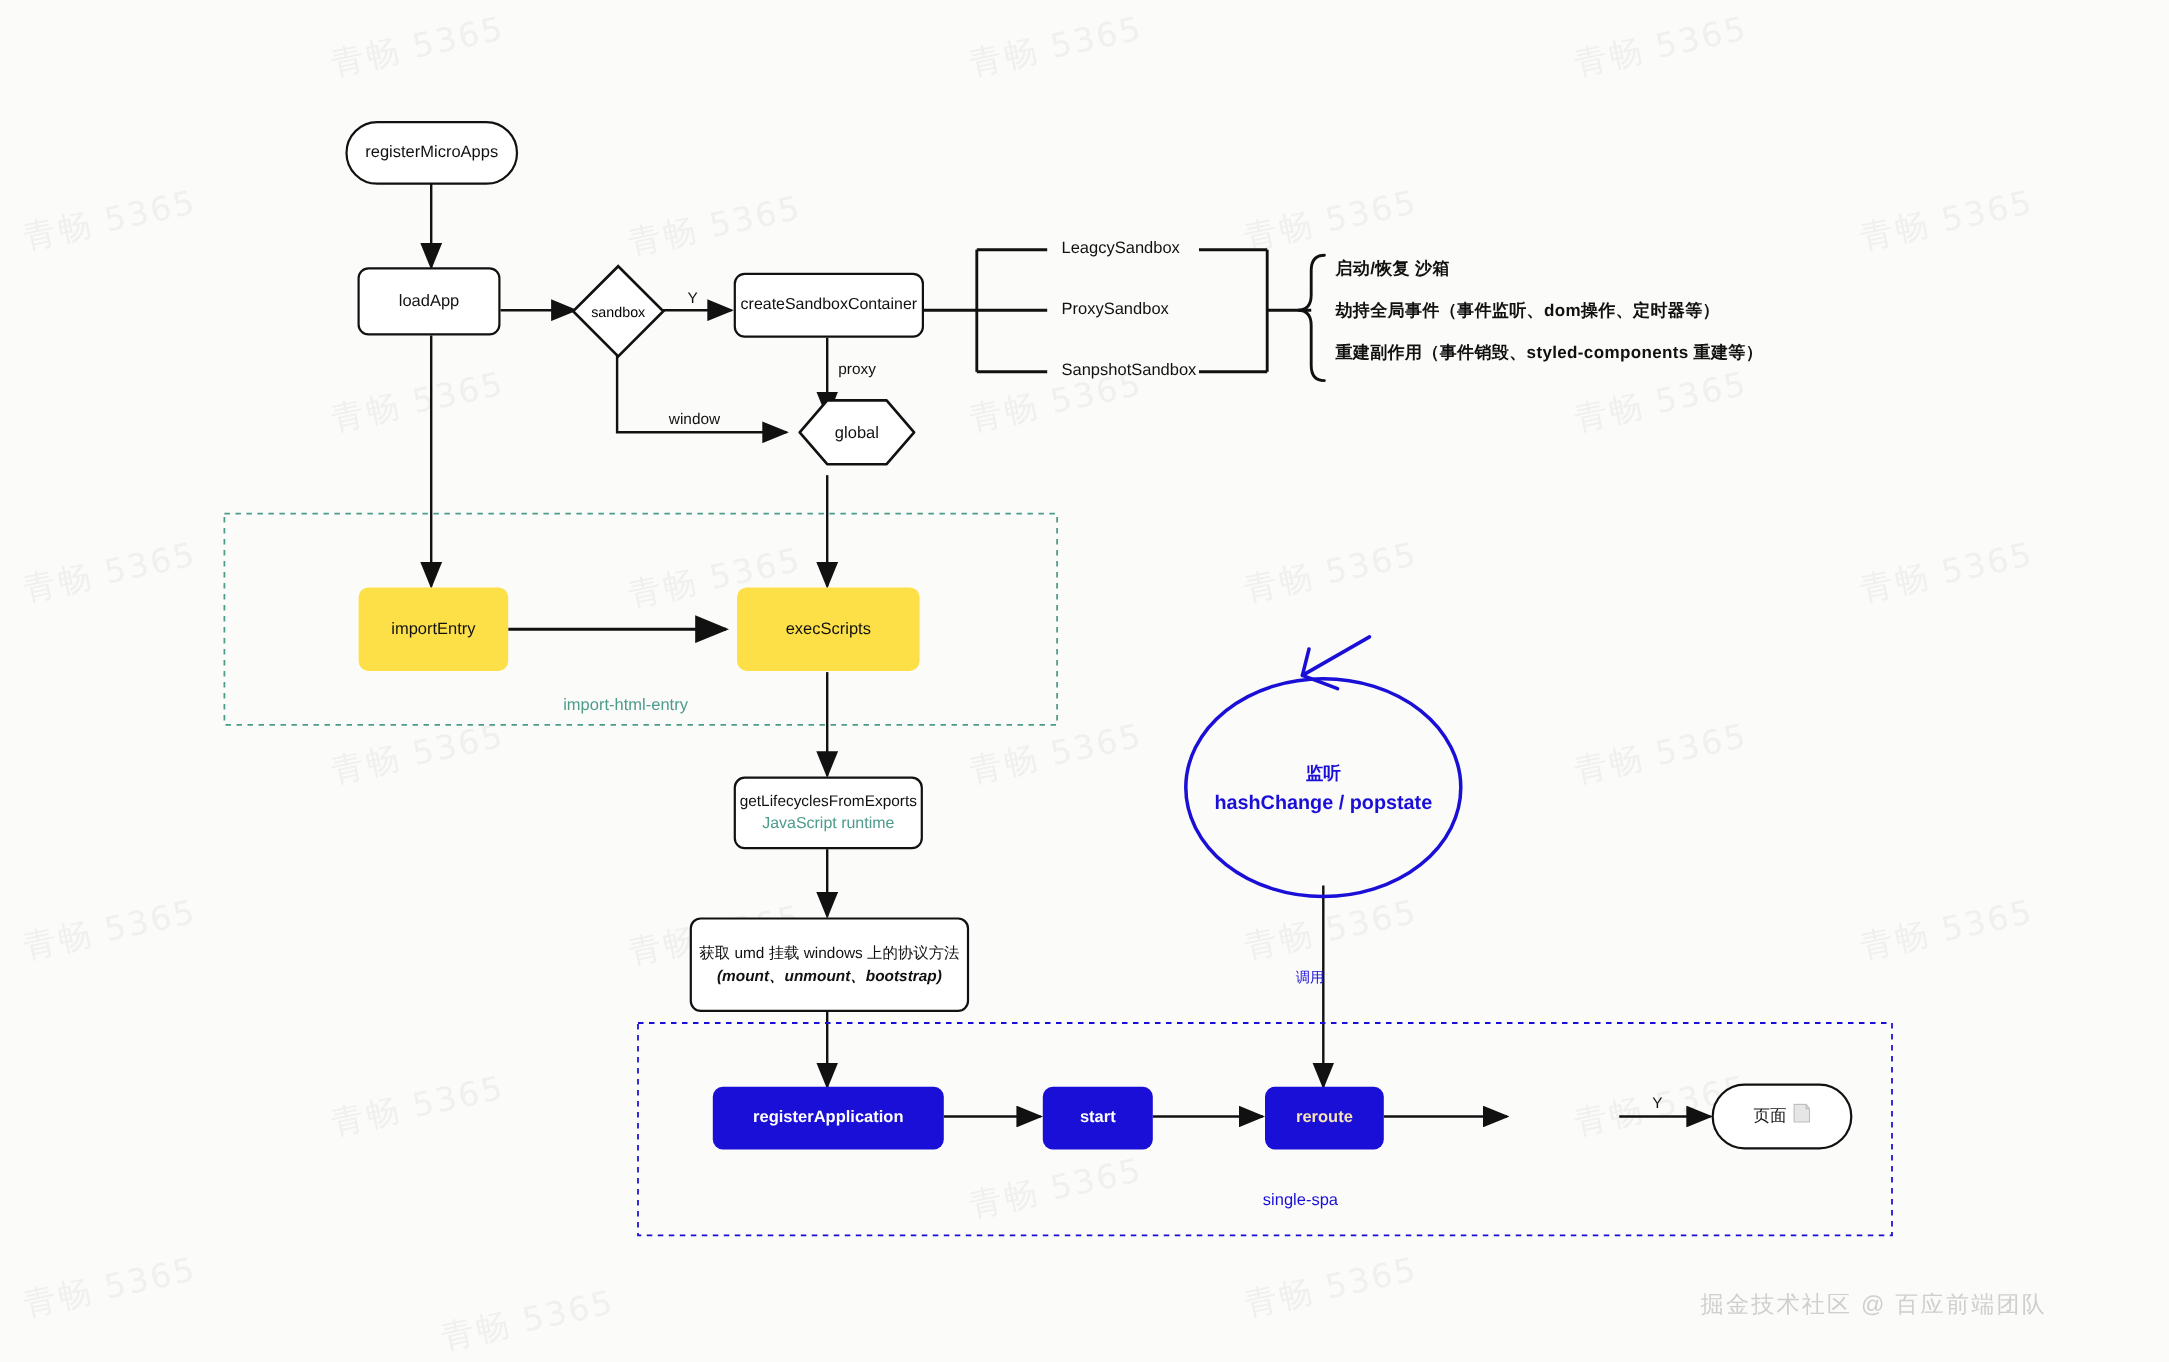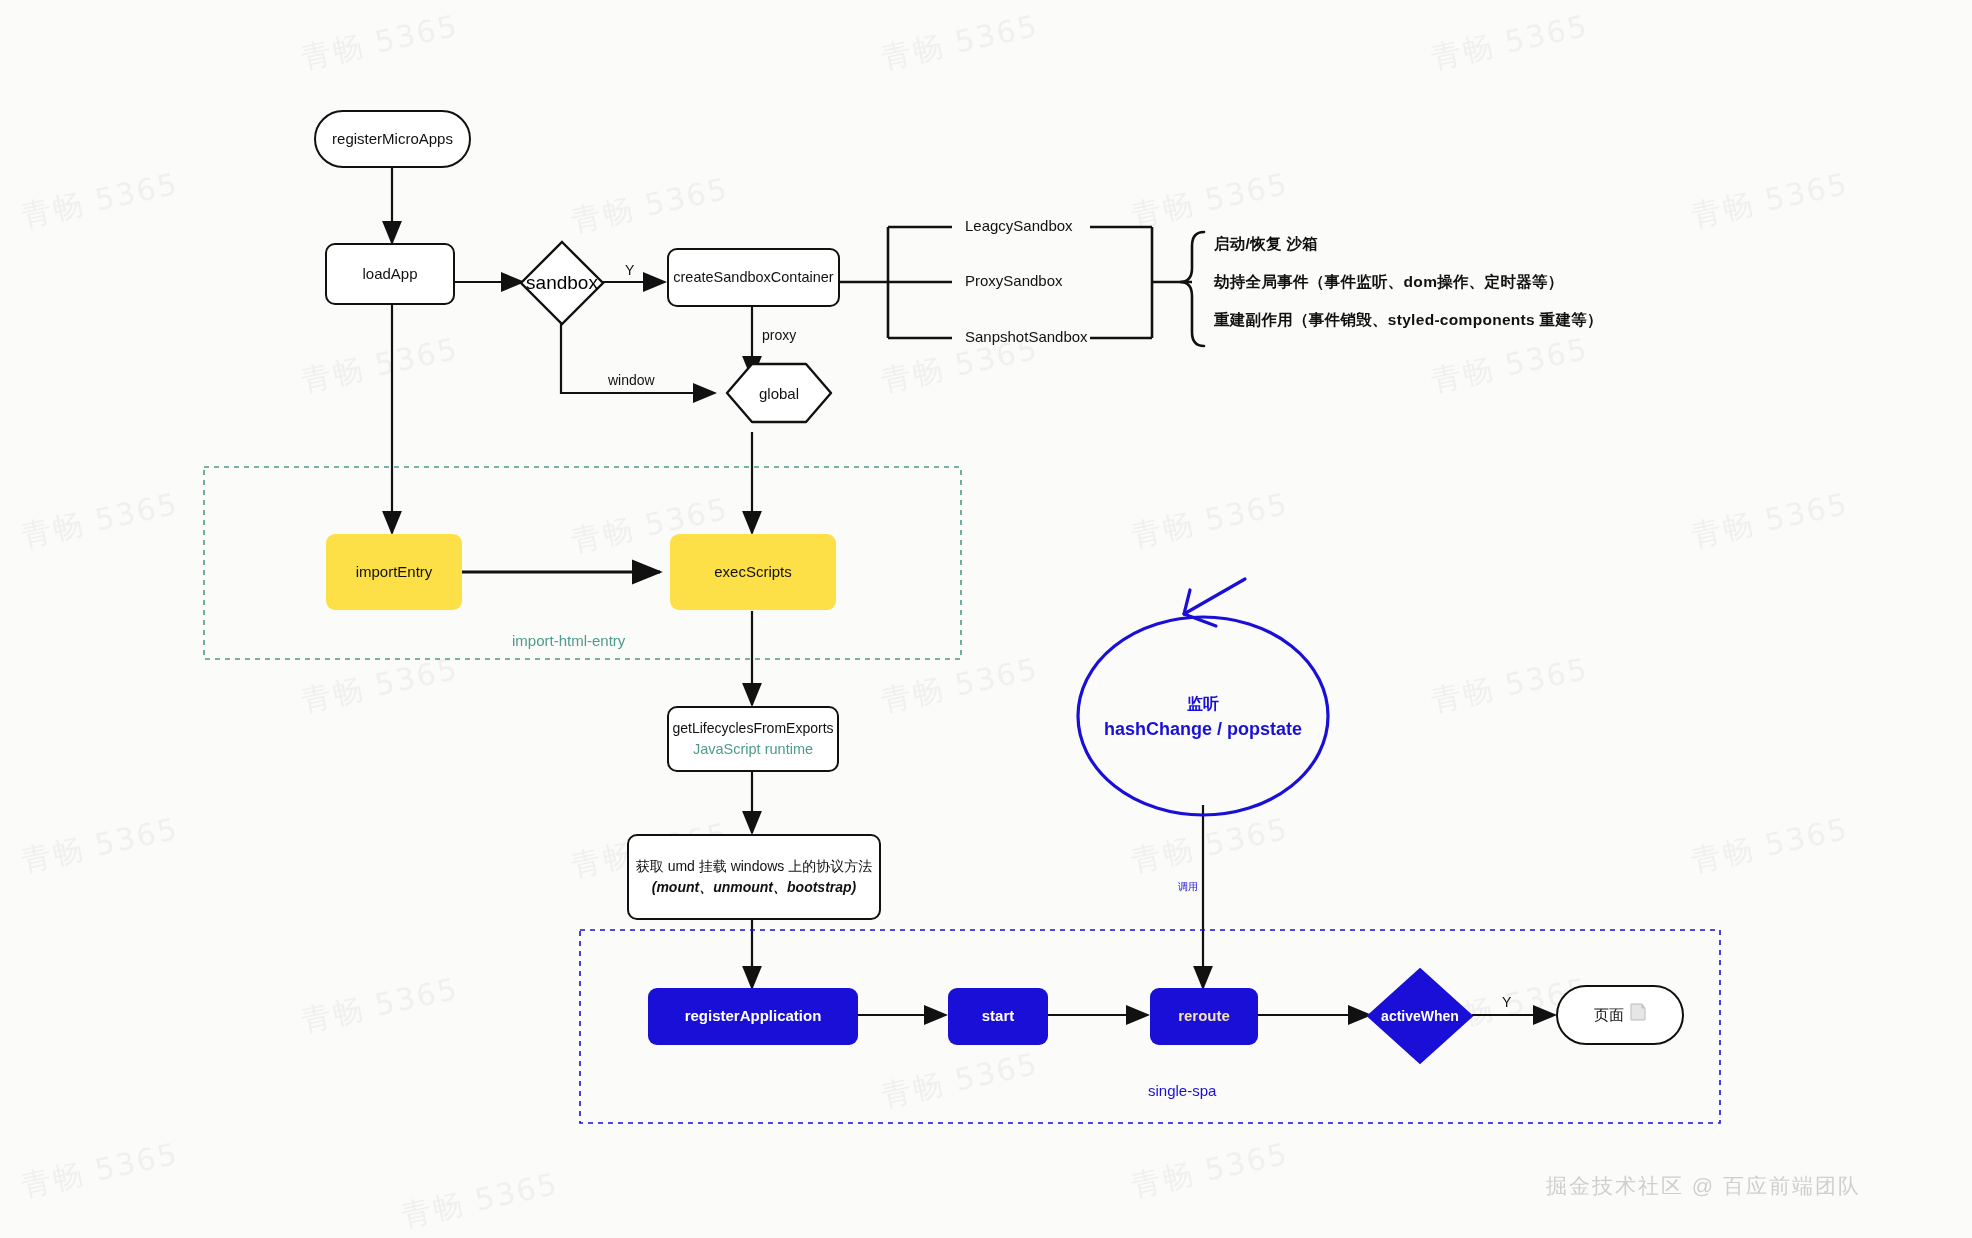--- a/index.html
+++ b/index.html
@@ -27,27 +27,27 @@
         font-size:15px;color:#111;line-height:1.35;}
 
   .stadium{border:2.4px solid #111;border-radius:60px;background:#fff;}
   .rbox{border:2.4px solid #111;border-radius:10px;background:#fff;}
   .tealbox{background:#fde047;border-radius:9px;color:#111;}
   .bluebox{background:#1a0fd6;border-radius:9px;color:#fff;font-weight:bold;}
 
   .diamond{position:absolute;}
   .diamond .dsh{position:absolute;left:0;top:0;width:100%;height:100%;}
   .diamond .dlabel{position:absolute;left:0;top:0;width:100%;height:100%;
-      display:flex;align-items:center;justify-content:center;font-size:19px;}
+      display:flex;align-items:center;justify-content:center;font-size:13px;}
 
   .hexlabel{position:absolute;display:flex;align-items:center;
       justify-content:center;font-size:15px;color:#111;}
 
   .edgelabel{position:absolute;font-size:14px;color:#111;white-space:nowrap;}
-  .edgelabel.blue{color:#1a0fd6;font-size:10px;}
+  .edgelabel.blue{color:#1a0fd6;font-size:13px;}
 
   .grouplabel{position:absolute;font-size:15px;white-space:nowrap;}
   .grouplabel.teal{color:#4e9b8c;margin-top:16px;}
   .grouplabel.blue{color:#1a0fd6;}
 
   .branchtext{position:absolute;font-size:15px;color:#111;white-space:nowrap;}
 
   .note{position:absolute;font-size:15.5px;font-weight:bold;color:#111;
         white-space:nowrap;letter-spacing:.3px;}
 
@@ -209,26 +209,20 @@
     </div>
 
     <div class="node bluebox" style="left:948px;top:988px;width:100px;height:57px;">
       <span>start</span>
     </div>
 
     <div class="node bluebox" style="left:1150px;top:988px;width:108px;height:57px;">
       <span style="color:#f7e3b8;">reroute</span>
     </div>
 
-    <div class="diamond" style="left:1366px;top:967px;width:108px;height:98px;">
-      <svg class="dsh" viewBox="0 0 108 98">
-        <path d="M54,2 L106,49 L54,96 L2,49 Z" fill="#1a0fd6" stroke="#1a0fd6" stroke-width="2"></path>
-      </svg>
-      <div class="dlabel" style="color:#fff;font-weight:bold;font-size:14px;">activeWhen</div>
-    </div>
 
     <div class="node stadium" style="left:1556px;top:985px;width:128px;height:60px;">
       <span>页面</span>
       <span class="pageicon">
         <svg width="16" height="18" viewBox="0 0 16 18">
           <path d="M1,1 L12,1 L15,5 L15,17 L1,17 Z" fill="#e6e6e6" stroke="#bdbdbd" stroke-width="1"></path>
           <path d="M12,1 L12,5 L15,5" fill="#d0d0d0" stroke="#bdbdbd" stroke-width="1"></path>
         </svg>
       </span>
     </div>

